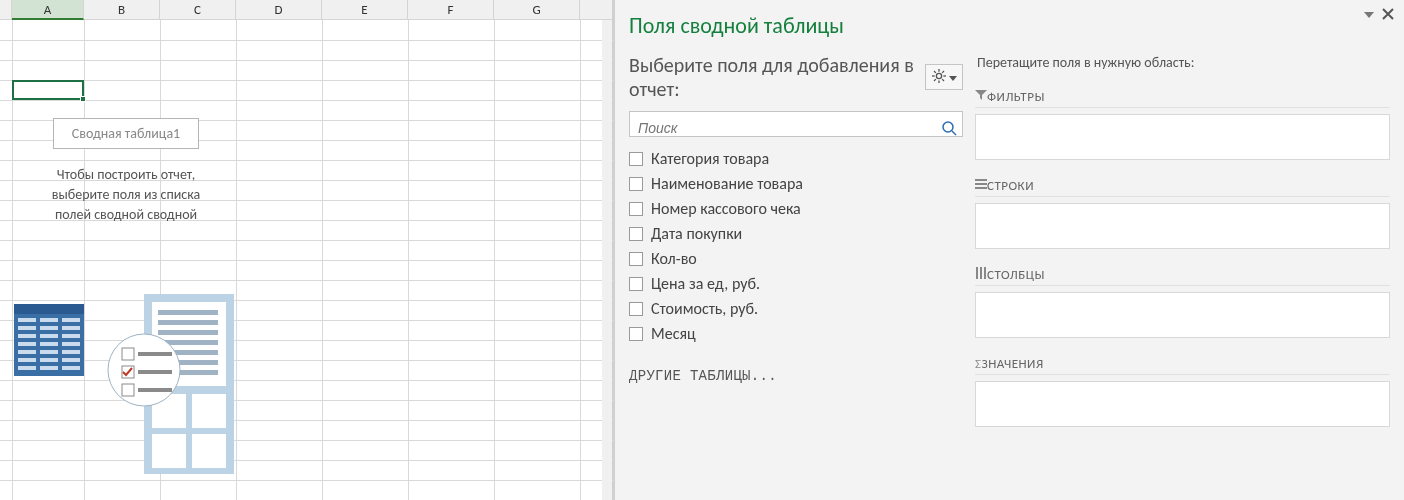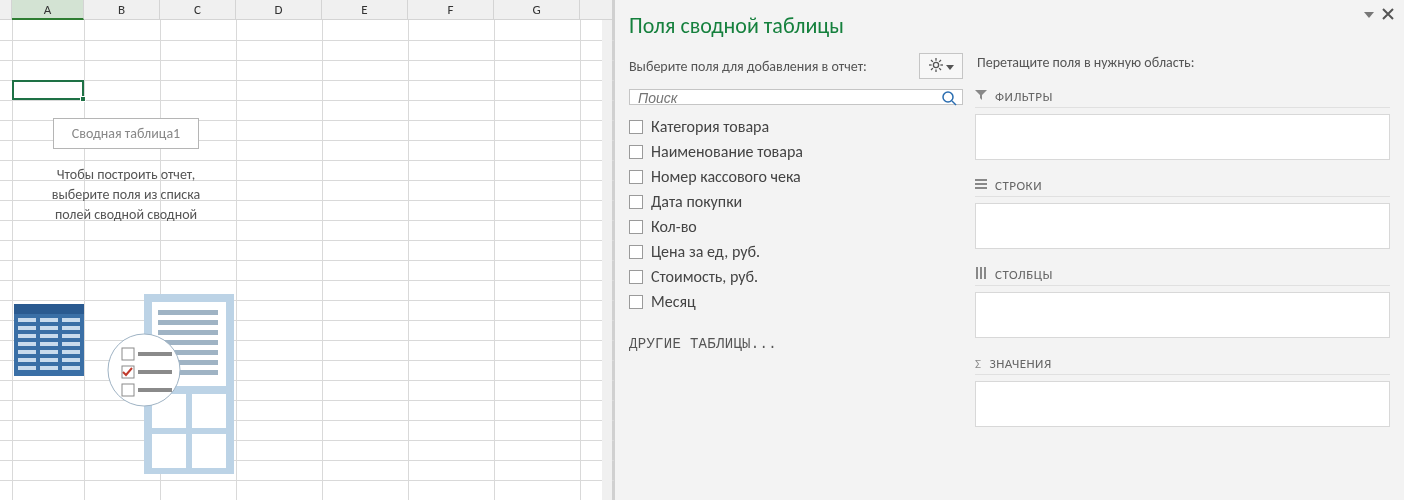--- a/index.html
+++ b/index.html
@@ -122,49 +122,49 @@
   }
   .pane-title {
     color: #15803d;
     font-size: 22px;
     font-weight: 400;
     margin-bottom: 14px;
   }
   .pane-subrow {
     display:flex; align-items:center; gap:6px; margin-bottom:10px;
   }
-  .pane-sublabel { color:#555; font-size:14px;text-align:center; }
+  .pane-sublabel { color:#555; font-size:20px; }
   .gear-dd {
     margin-left:auto;
     width:44px; height:26px;
     border:1px solid #c5c5c5; background:#f7f7f7;
     display:flex; align-items:center; justify-content:center; gap:3px;
   }
   .search-row {
-    display:flex; align-items:flex-start;
+    display:flex; align-items:flex-end;
     border:1px solid #c5c5c5; background:#fff;
-    height:16px; margin-bottom:12px;
+    height:26px; margin-bottom:12px;
   }
   .search-input {
     flex:1; border:none; outline:none; padding:0 8px; font-size:14px;
     color:#888; font-style:italic; background:transparent;
   }
   .search-icon-box { width:26px; display:flex; align-items:center; justify-content:center; }
   .field-list { display:flex; flex-direction:column; gap:6px; padding-right:4px; }
   .field-item { display:flex; align-items:center; gap:8px; font-size:16px; color:#444; }
   .checkbox {
     width:14px; height:14px; border:1px solid #9a9a9a; background:#fff;
   }
   .other-tables { margin-top:25px; font-size:14px; color:#555; letter-spacing:.3px;font-family:Liberation Mono, monospace; }
 
   .drag-hint { color:#555; font-size:14px; margin:42px 0 18px 2px; }
 
   .drop-section { margin-bottom:18px; }
   .drop-header {
-    display:flex; align-items:center; gap:8px;
+    display:flex; align-items:center; gap:0;
     color:#666; font-size:13px; letter-spacing:.5px;
     margin-bottom:6px;
     border-bottom:1px solid #e0e0e0;
     padding-bottom:3px;
   }
   .drop-box {
     background:#fff; border:1px solid #d8d8d8;
     height:46px;
   }
 

